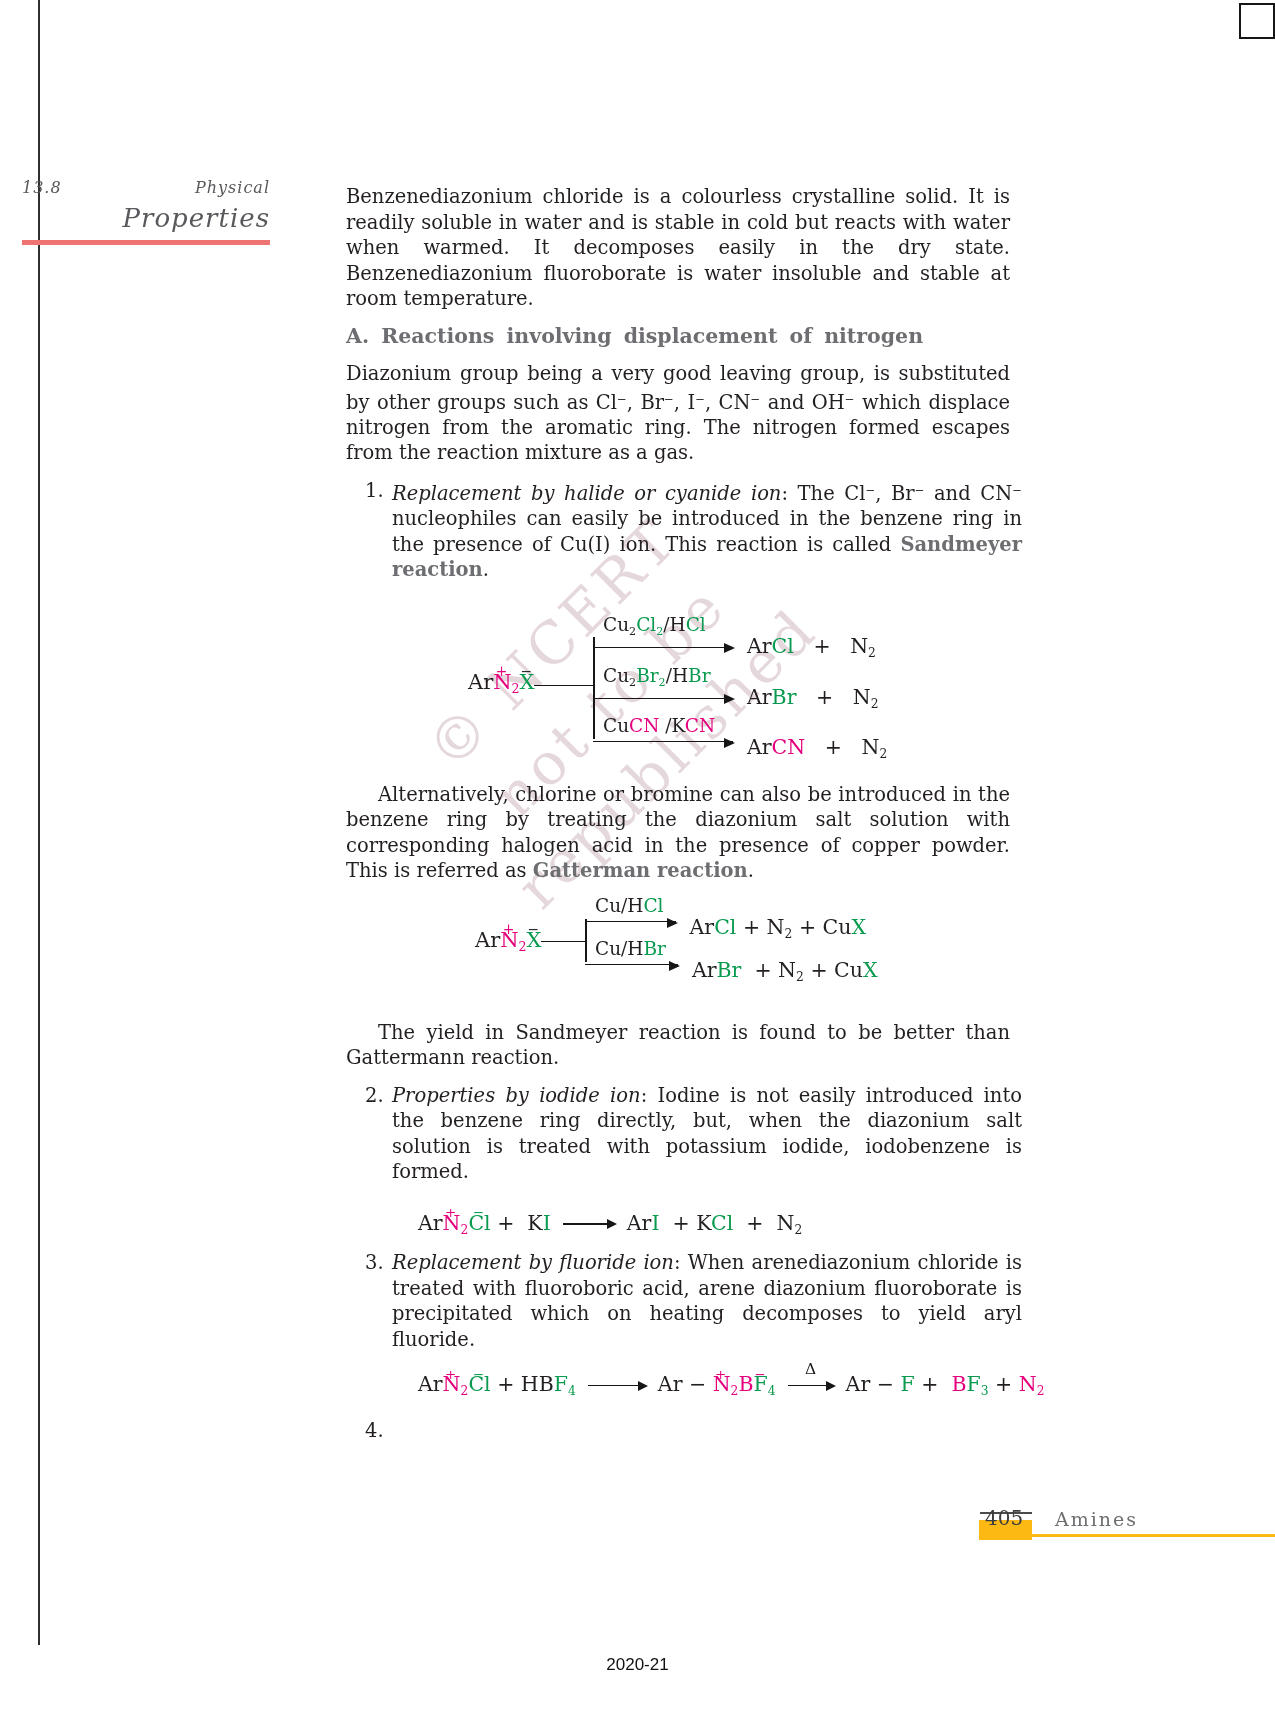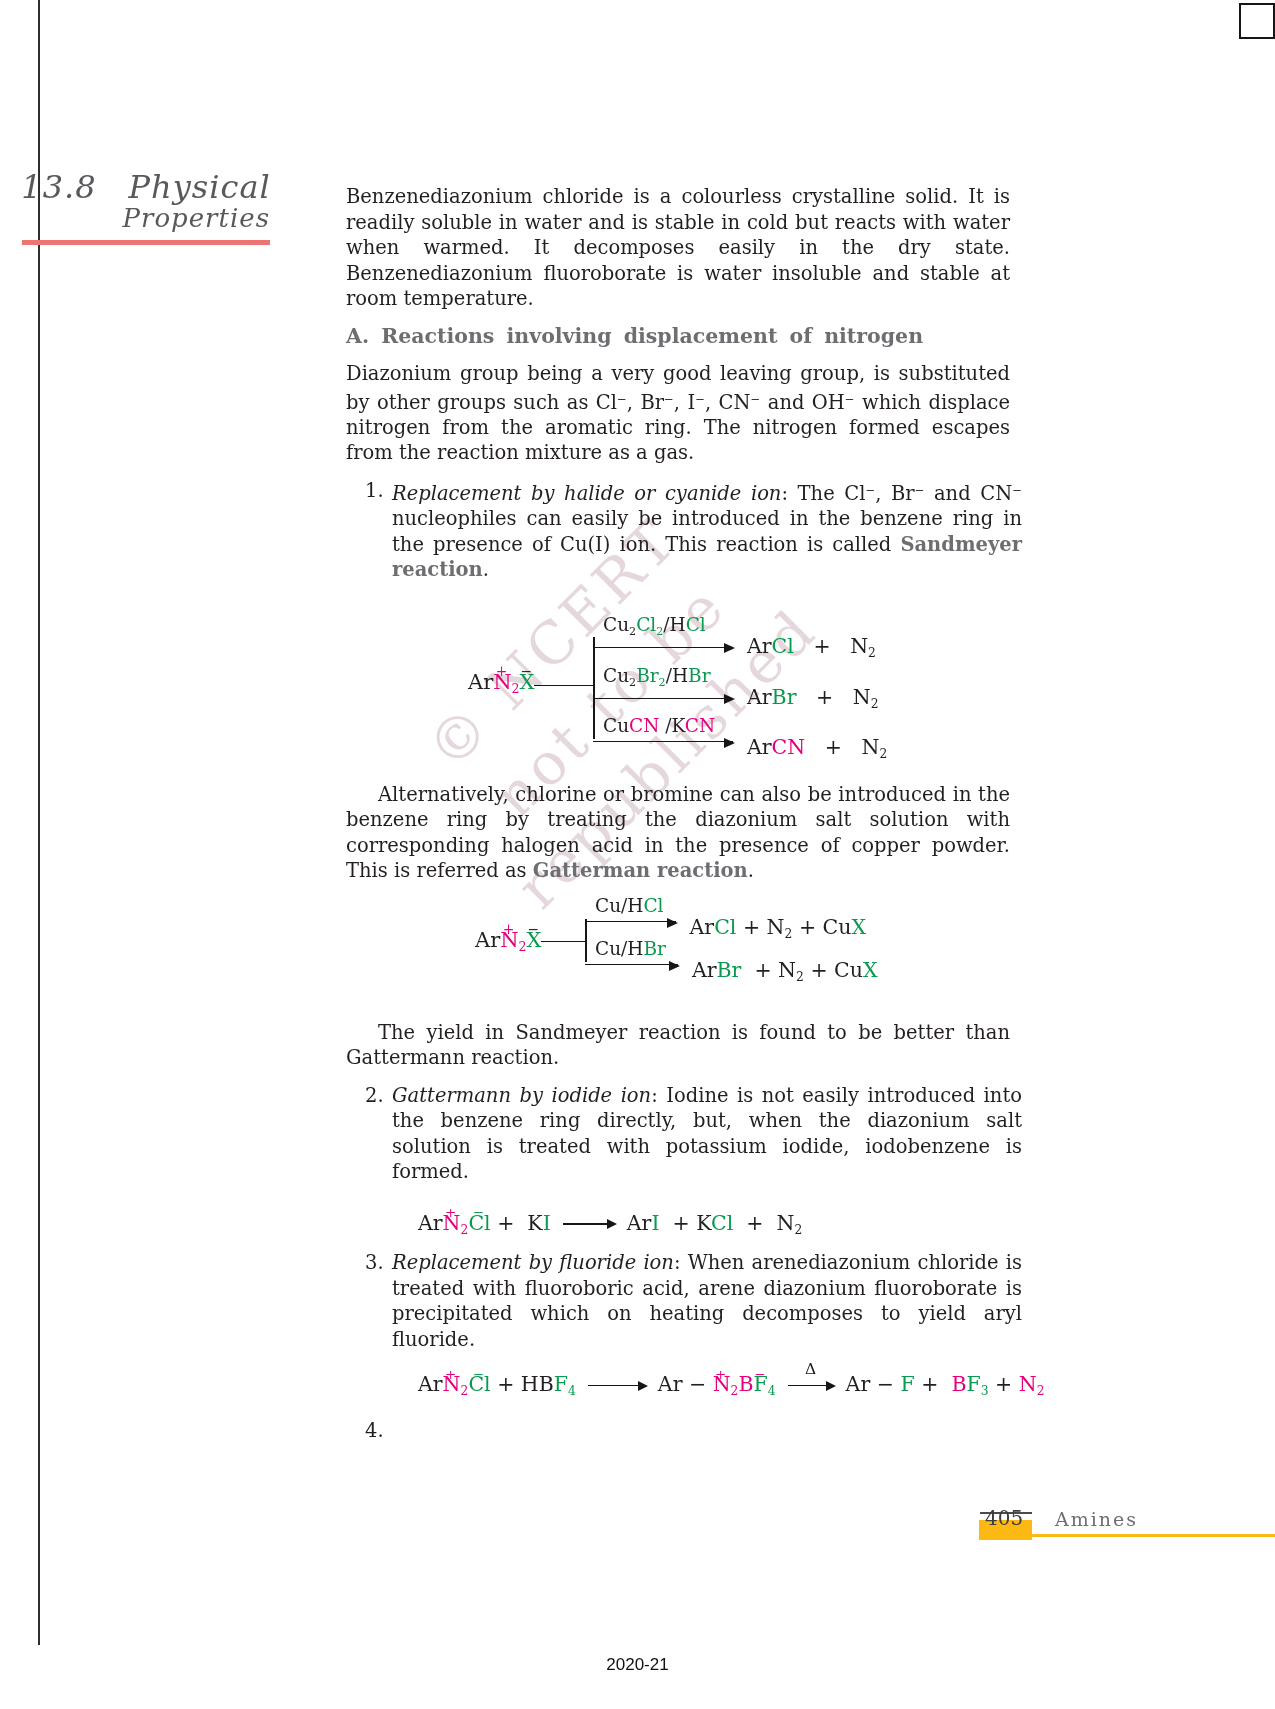--- a/index.html
+++ b/index.html
@@ -11,22 +11,22 @@
     --yellow:#fdb913;
   }
   html,body{margin:0;padding:0;background:#ffffff;}
   .page{position:relative;width:1275px;height:1709px;background:#fff;overflow:hidden;
         font-family:"DejaVu Serif", "Liberation Serif", serif;color:var(--ink);}
   .left-rule{position:absolute;left:38px;top:0;width:2px;height:1645px;background:#2e2e2e;}
   .corner-square{position:absolute;left:1239px;top:3px;width:32px;height:32px;border:2.5px solid #161616;background:#fff;}
 
   
   .msec{position:absolute;left:22px;width:248px;color:#58595c;}
-  .msec .ml{display:flex;justify-content:center;align-items:baseline;gap:32px;
-            font-size:32px;line-height:31px;font-style:italic;letter-spacing:1px;}
+  .msec .ml{display:flex;justify-content:space-between;align-items:baseline;gap:32px;
+            font-size:16px;line-height:31px;font-style:italic;letter-spacing:1px;}
   .msec .ml2{text-align:right;font-size:26px;line-height:31px;font-style:italic;letter-spacing:1px;}
   .msec .mrule{height:5px;background:var(--rule-red);margin-top:6px;}
   .msec1{top:172px;}
   .msec2{top:301px;}
   .msec2 .mrule{width:228px;}
 
   
   .main{position:absolute;left:334px;top:172px;width:688px;font-size:19.5px;line-height:25.5px;
         text-align:justify;}
   .main p{margin:12px;}
@@ -165,21 +165,21 @@
       </div>
       <div class="s-branch b2">
         <span class="la la2"><span>Cu/H</span><span class="c-g">Br</span></span><span class="prodf"><span>Ar</span><span class="c-g">Br</span><span>  + N</span><span class="sb">2</span><span> + Cu</span><span class="c-g">X</span></span>
       </div>
     </div>
 
     <p class="p5 pind"><span>The yield in Sandmeyer reaction is found to be better than Gattermann reaction.</span></p>
 
     <div class="item item2m">
       <span class="inum">2.</span>
-      <span><span class="it">Gattermann by iodide ion</span><span>: Iodine is not easily introduced into the benzene ring directly, but, when the diazonium salt solution is treated with potassium iodide, iodobenzene is formed.</span></span>
+      <span><span class="it">Properties by iodide ion</span><span>: Iodine is not easily introduced into the benzene ring directly, but, when the diazonium salt solution is treated with potassium iodide, iodobenzene is formed.</span></span>
     </div>
 
     <div class="equation eq1"><span>Ar</span><span class="c-m ov"><span class="ovm c-m">+</span>N</span><span class="c-m sb">2</span><span class="c-g ov"><span class="ovm c-g">−</span>Cl</span><span> +  K</span><span class="c-g">I</span><span class="rx-arrow" style="width: 52px;"></span><span>Ar</span><span class="c-g">I</span><span>  + K</span><span class="c-g">Cl</span><span>  +  N</span><span class="sb">2</span></div>
 
     <div class="item item3m">
       <span class="inum">3.</span>
       <span><span class="it">Replacement by fluoride ion</span><span>: When arenediazonium chloride is treated with fluoroboric acid, arene diazonium fluoroborate is precipitated  which on heating decomposes to yield aryl fluoride.</span></span>
     </div>
 
     <div class="equation eq2"><span>Ar</span><span class="c-m ov"><span class="ovm c-m">+</span>N</span><span class="c-m sb">2</span><span class="c-g ov"><span class="ovm c-g">−</span>Cl</span><span> + HB</span><span class="c-g">F</span><span class="c-g sb">4</span><span class="rx-arrow" style="width: 58px;"></span><span>Ar − </span><span class="c-m ov"><span class="ovm c-m">+</span>N</span><span class="c-m sb">2</span><span class="c-m">B</span><span class="c-g ov"><span class="ovm c-m">−</span>F</span><span class="c-g sb">4</span><span class="rx-arrow" style="width: 46px;"><span class="rx-arrow-label">Δ</span></span><span>Ar − </span><span class="c-g">F</span><span> +  </span><span class="c-m">B</span><span class="c-g">F</span><span class="c-g sb">3</span><span> + </span><span class="c-m">N</span><span class="c-m sb">2</span></div>

